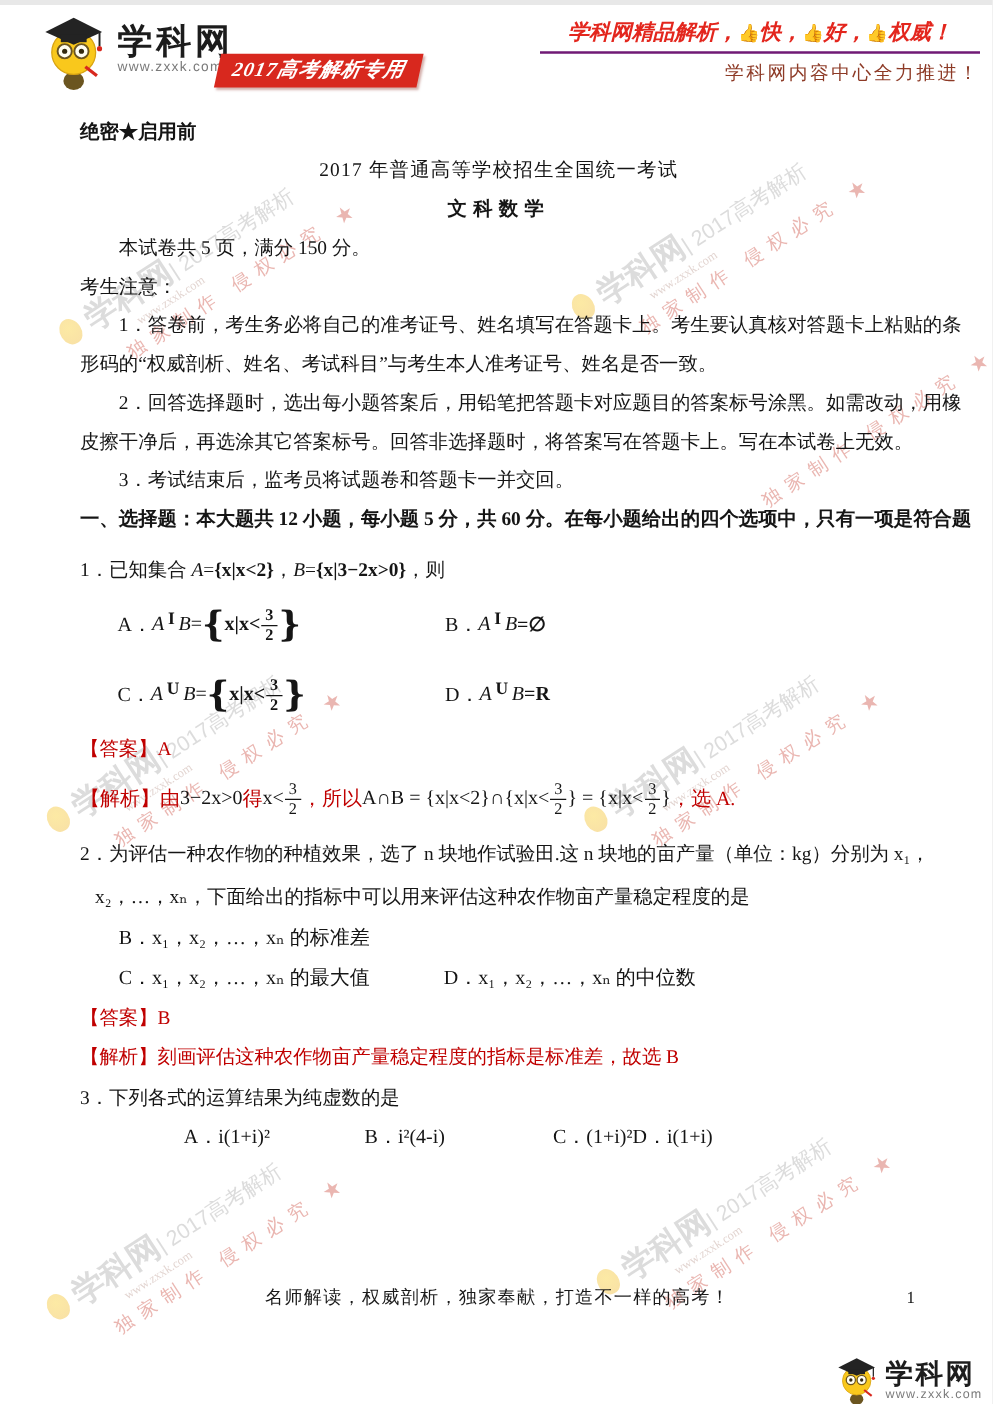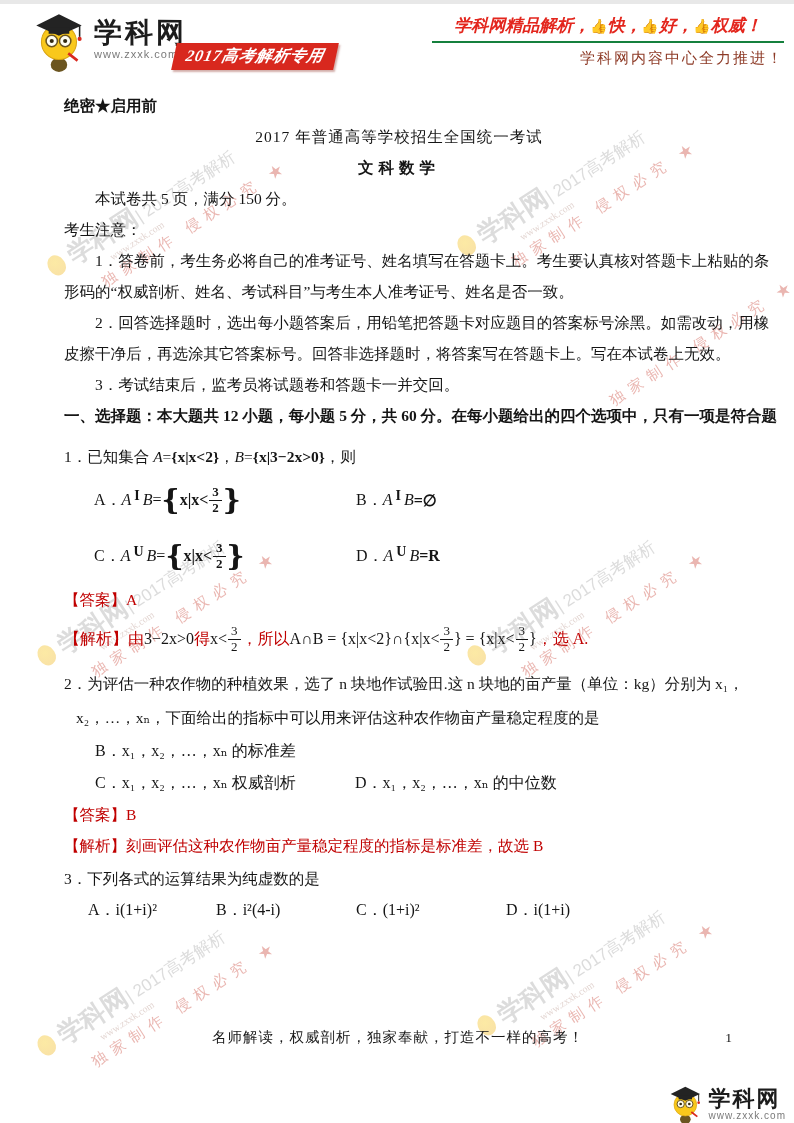--- a/index.html
+++ b/index.html
@@ -11,21 +11,21 @@
   .logo{position:absolute;left:32px;top:5px;width:320px;height:64px;}
   .mascot{position:absolute;left:0;top:0;}
   .logo-txt{position:absolute;left:62px;top:9px;font-family:"Liberation Sans","DejaVu Sans",sans-serif;}
   .logo-name{font-size:28px;font-weight:bold;letter-spacing:3px;color:#1c1c1c;line-height:30px;}
   .logo-url{font-size:11px;color:#7a7a7a;letter-spacing:1px;line-height:12px;}
   .banner{position:absolute;left:142px;top:34px;background:#d8281e;transform:skewX(-12deg);
           padding:3px 12px;box-shadow:2px 2px 2px rgba(130,25,15,.35);}
   .banner span{display:inline-block;color:#fff;font-weight:bold;font-style:italic;font-size:16px;letter-spacing:1px;white-space:nowrap;}
   .slogan{position:absolute;right:10px;top:10px;width:352px;}
   .slogan1{color:#e3261d;font-weight:bold;font-style:italic;font-size:17px;white-space:nowrap;
-           border-bottom:2px solid #15803d;padding-bottom:4px;text-align:center;}
+           border-bottom:2px solid #701a75;padding-bottom:4px;text-align:center;}
   .thumb{font-style:normal;font-size:14px;color:#e09a3c;}
   .slogan2{color:#8d3a26;font-size:15px;margin-top:6px;text-align:right;letter-spacing:2px;white-space:nowrap;}
 
   
   .wm{position:absolute;transform:rotate(-33deg);pointer-events:none;white-space:nowrap;z-index:0;}
   .wm-l1{font-family:"Liberation Sans","DejaVu Sans",sans-serif;font-size:26px;font-weight:bold;color:rgba(178,178,178,.45);}
   .wm-suffix{font-size:17px;font-weight:normal;color:rgba(185,185,185,.5);}
   .wm-url{font-size:10px;color:rgba(190,160,150,.45);margin-left:34px;line-height:10px;}
   .wm-l2{font-size:15px;color:rgba(214,110,100,.5);letter-spacing:7px;margin-top:3px;margin-left:14px;}
   .wm-dot{position:absolute;left:-24px;top:6px;width:17px;height:21px;border-radius:50% 50% 46% 46%;
@@ -53,21 +53,21 @@
   .optrow .col2{display:flex;align-items:center;}
   .opt-inline{display:flex;align-items:center;}
   .answer{color:#c00000;margin:2px 0;}
   .analysis{color:#c00000;margin:2px 0;display:flex;align-items:center;min-height:44px;flex-wrap:nowrap;white-space:nowrap;}
   .analysis .math{color:#151515;}
   .analysis .frac{font-weight:normal;}
   .lh34{line-height:34px !important;}
   .hang{padding-left:12px;}
   .optgrid{padding-left:31px;line-height:32px !important;display:flex;}
   .optgrid .g1{width:260px;}
-  .q3row{display:flex;padding-left:24px;line-height:32px !important;}
+  .q3row{display:flex;padding-left:24px;line-height:32px !important;text-align:right;}
   .q3row .w1{width:128px;}.q3row .w2{width:140px;}.q3row .w3{width:150px;}
 
   
   .footer{position:absolute;left:64px;right:62px;top:1024px;z-index:1;}
   .footer-text{text-align:center;font-size:14.5px;color:#1a1a1a;letter-spacing:1px;}
   .page-num{position:absolute;right:0;top:2px;font-size:13.5px;}
   .bottom-logo{position:absolute;right:8px;bottom:2px;display:flex;align-items:flex-end;z-index:2;}
   .bl-txt{font-family:"Liberation Sans","DejaVu Sans",sans-serif;margin-left:4px;padding-bottom:4px;}
   .bl-name{font-size:22px;font-weight:bold;letter-spacing:2px;line-height:22px;color:#1c1c1c;}
   .bl-url{font-size:10px;color:#7a7a7a;line-height:11px;letter-spacing:1px;text-align:right;}
@@ -236,21 +236,21 @@
         <span class="math">}</span>
         <span>，选 A.</span>
     </div>
 
     <p class="lh34 nowrap" style="margin-top:6px;">2．为评估一种农作物的种植效果，选了 n 块地作试验田.这 n 块地的亩产量（单位：kg）分别为 x₁，</p>
     <p class="lh34 nowrap hang">x₂，…，xₙ，下面给出的指标中可以用来评估这种农作物亩产量稳定程度的是</p>
     <div class="optgrid">
       <span>B．x₁，x₂，…，xₙ 的标准差</span>
     </div>
     <div class="optgrid">
-      <span class="g1">C．x₁，x₂，…，xₙ 权威剖析</span>
+      <span class="g1">C．x₁，x₂，…，xₙ 的最大值</span>
       <span>D．x₁，x₂，…，xₙ 的中位数</span>
     </div>
     <p class="answer nowrap"><span>【答案】</span><span>B</span></p>
     <p class="answer nowrap"><span>【解析】</span><span>刻画评估这种农作物亩产量稳定程度的指标是标准差，故选 B</span></p>
 
     <p class="nowrap" style="margin-top:2px;">3．下列各式的运算结果为纯虚数的是</p>
     <div class="q3row">
       <span class="w1">A．i(1+i)²</span>
       <span class="w2">B．i²(4-i)</span>
       <span class="w3">C．(1+i)²</span>

